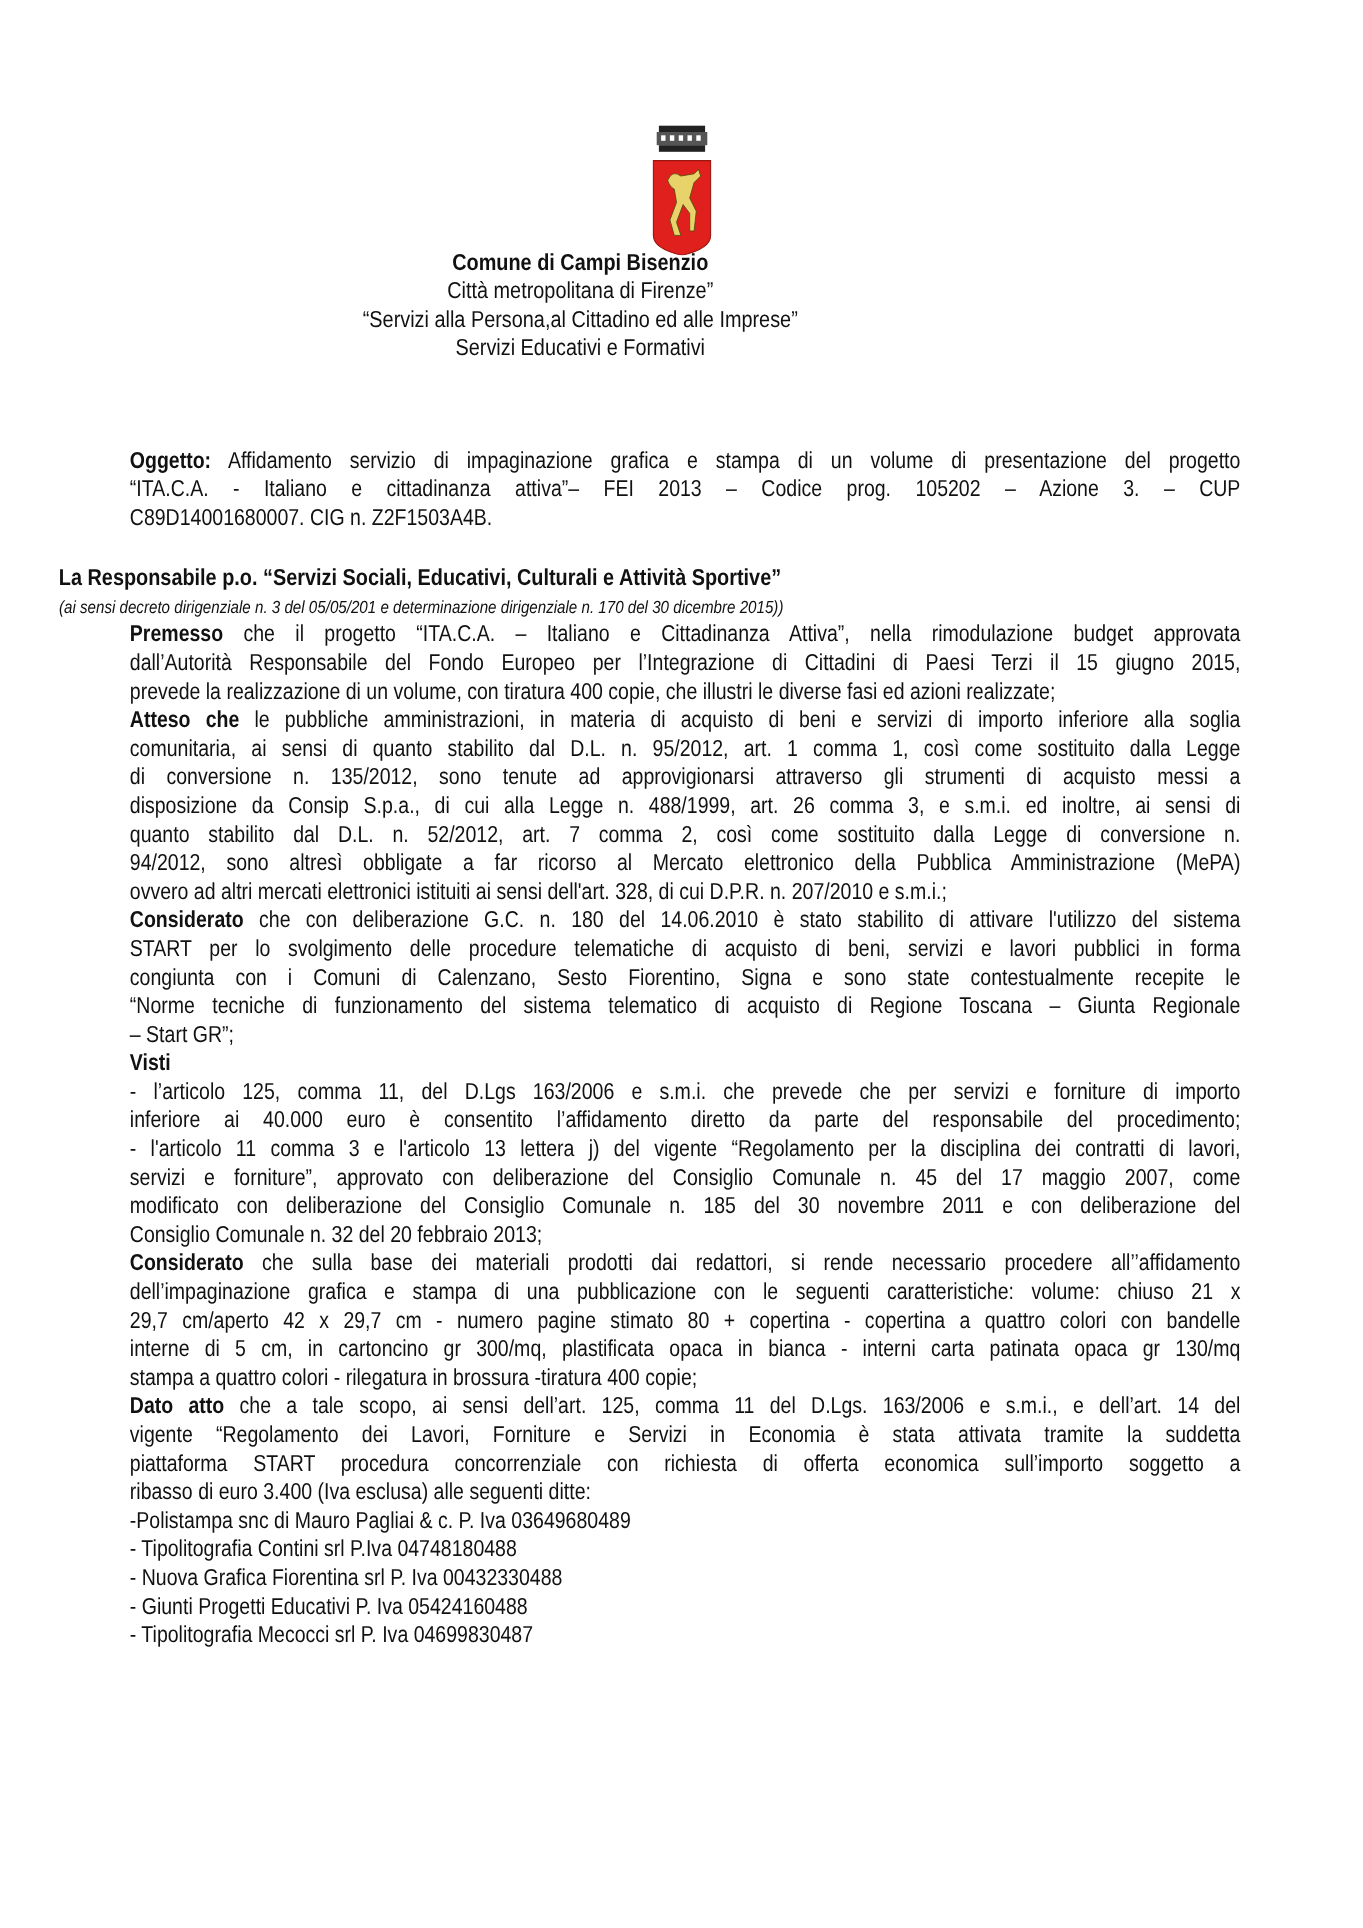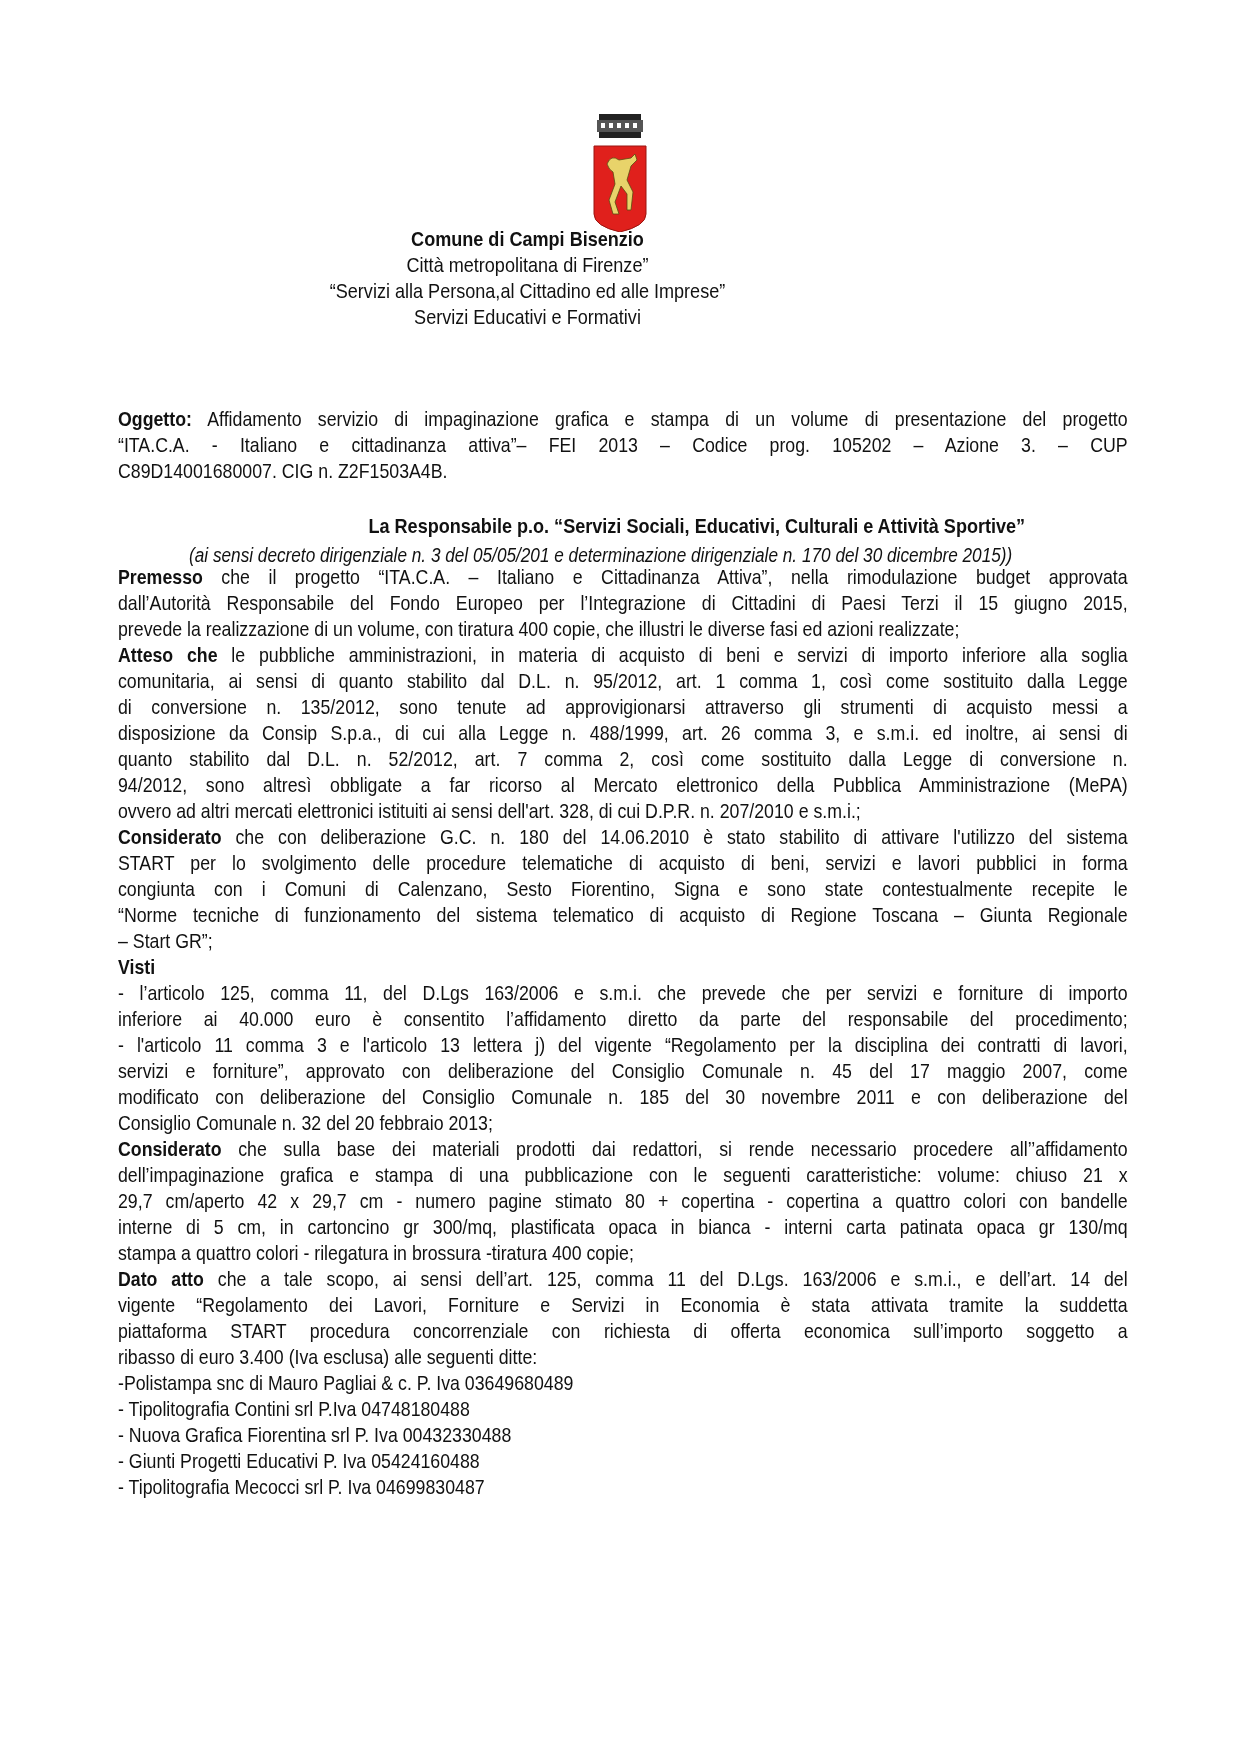--- a/index.html
+++ b/index.html
@@ -5,24 +5,24 @@
     html, body { margin: 0; padding: 0; background: #ffffff; }
     body { width: 1239px; height: 1753px; position: relative; overflow: hidden; color: #111; font-family: "Liberation Sans", sans-serif; }
     .crest { position: absolute; left: 591px; top: 114px; width: 58px; height: 118px; }
     .header { position: absolute; left: 0; width: 1055px; text-align: center; font-size: 21px; line-height: 26px; }
     .header .line { display: block; transform: scaleX(0.86); transform-origin: center; white-space: nowrap; }
     .header .title { font-weight: bold; }
     .body { position: absolute; left: 118px; top: 399px; width: 1010px; font-size: 21px; line-height: 29px; }
     .row { display: block; white-space: nowrap; transform: scaleX(0.845); transform-origin: left; width: 118.3%; text-align: justify; text-align-last: justify; }
     .row.last { text-align-last: left; }
     .b { font-weight: bold; }
-    .center-block { position: absolute; left: 0; width: 1079px; text-align: right; }
+    .center-block { position: absolute; left: 0; width: 1079px; text-align: left; }
     .resp { top: 514px; font-size: 21px; font-weight: bold; }
     .resp span, .decr span { display: inline-block; transform: scaleX(0.86); white-space: nowrap; }
-    .decr { top: 544px; font-size: 20px; font-style: italic; }
+    .decr { top: 544px; font-size: 16px; font-style: italic; }
   </style>
 </head>
 <body>
 
 <svg class="crest" viewBox="0 0 58 118">
   <g fill="#222">
     <rect x="8" y="0" width="42" height="6"></rect>
     <rect x="6" y="6" width="46" height="12" fill="#555"></rect>
     <rect x="8" y="18" width="42" height="6"></rect>
     <g fill="#fff">

